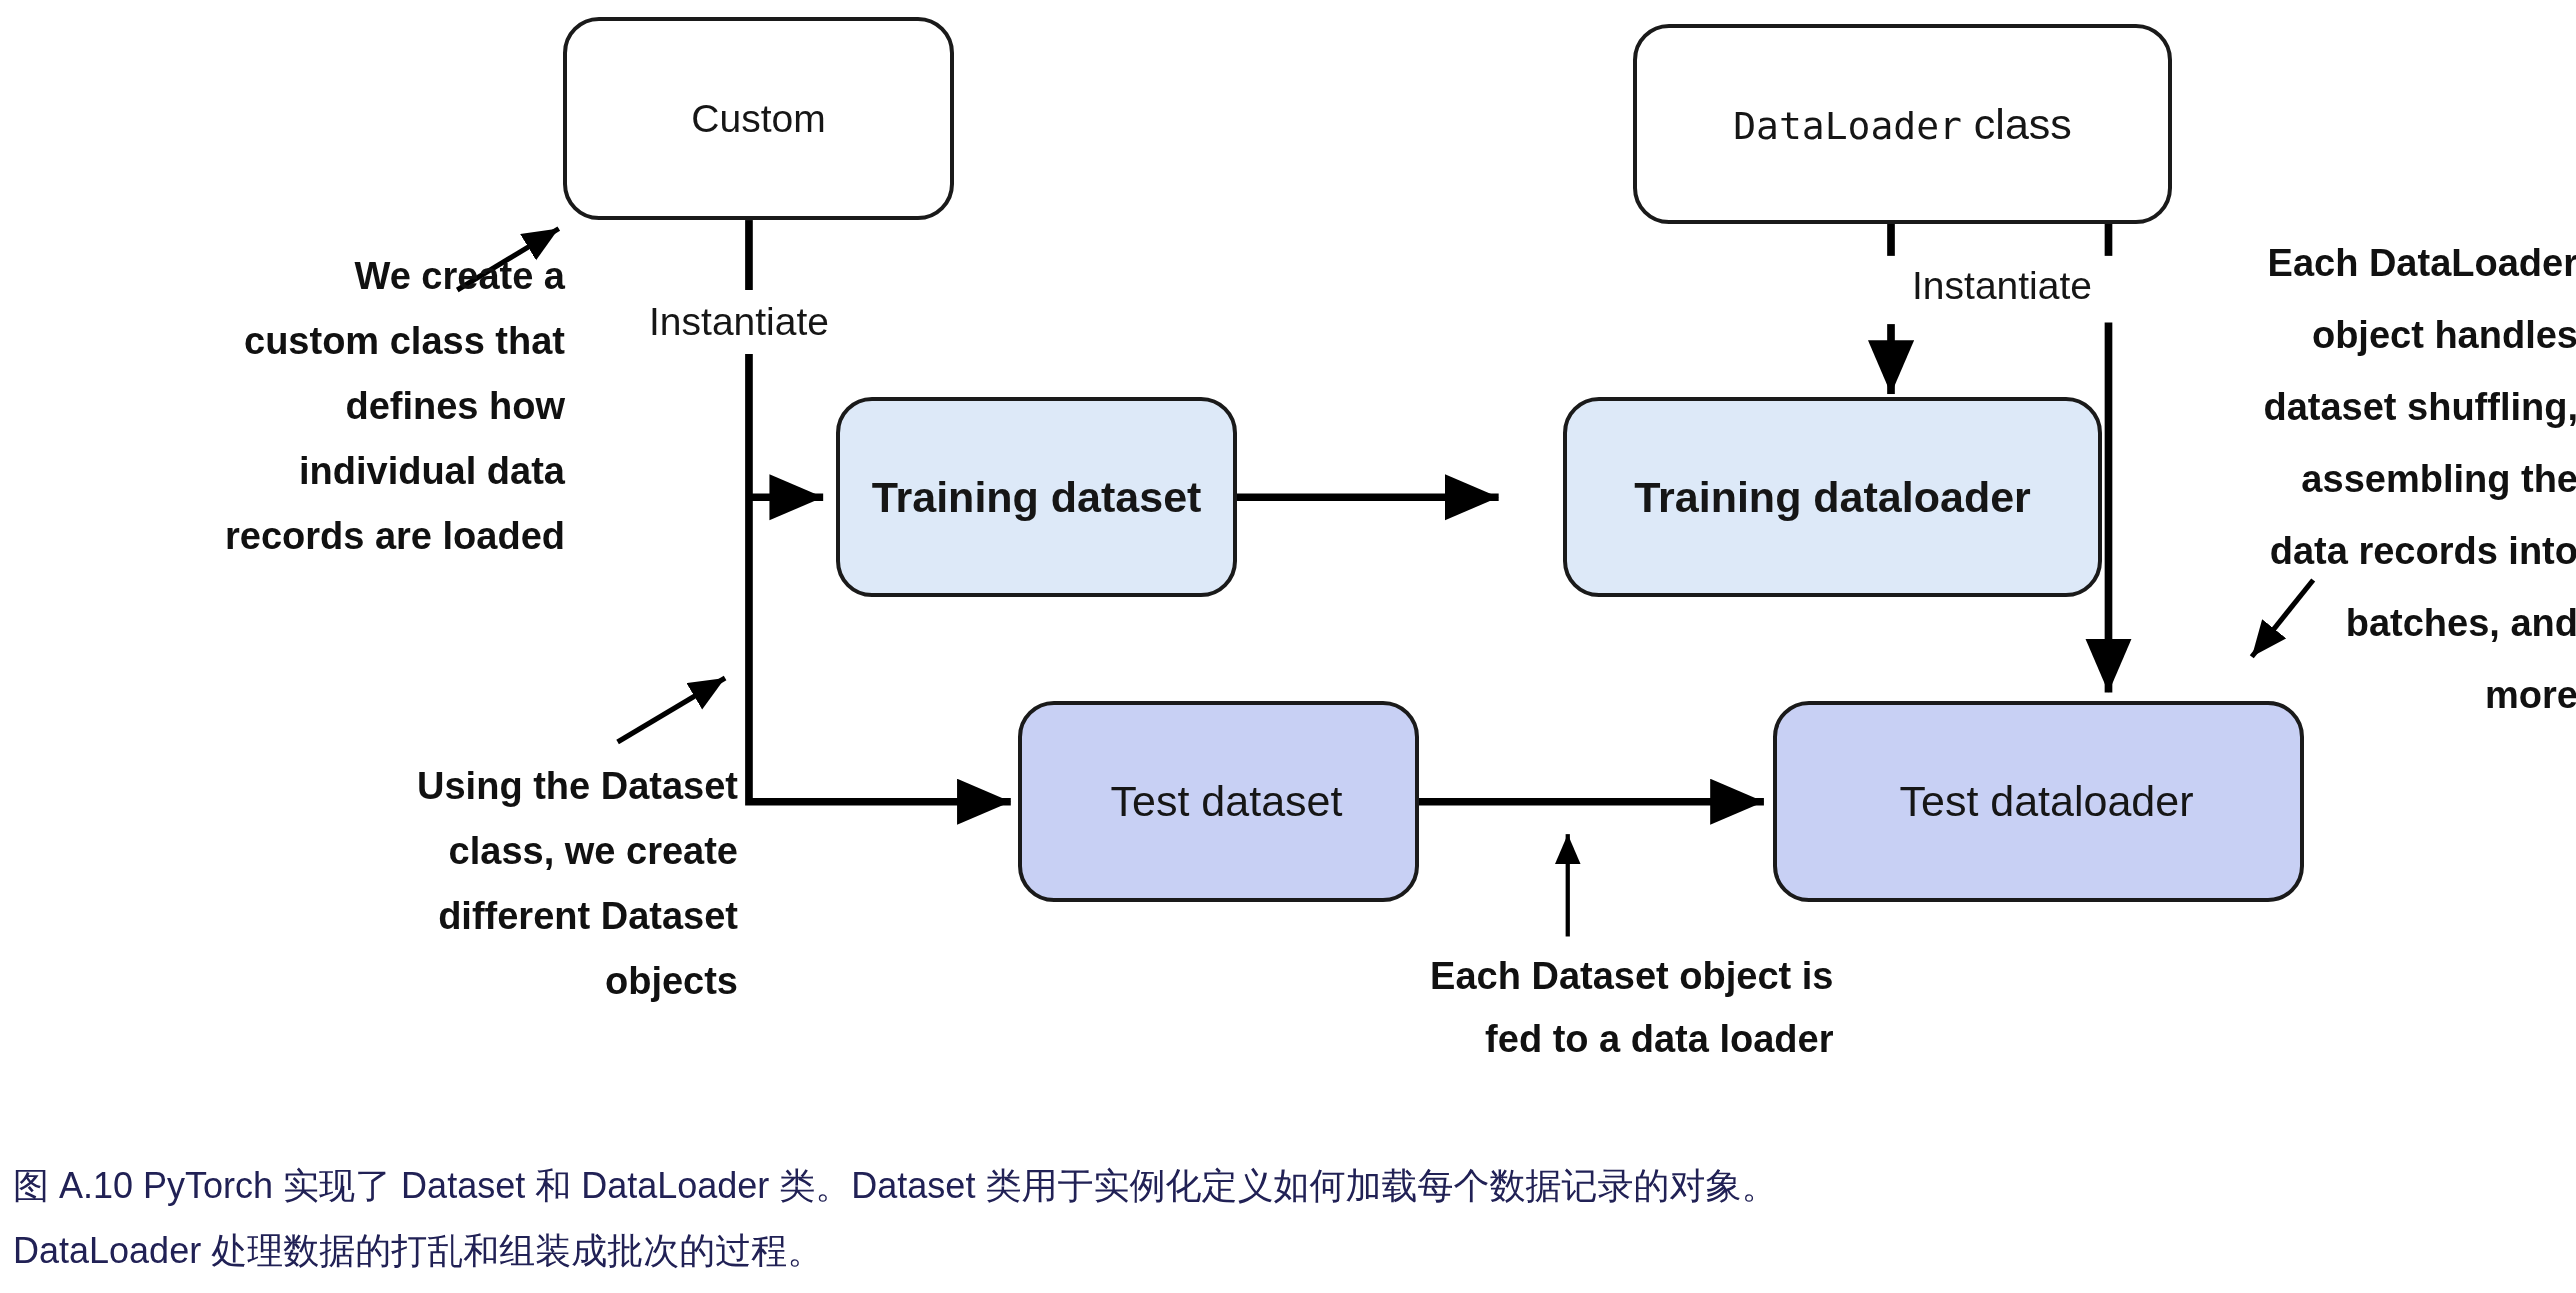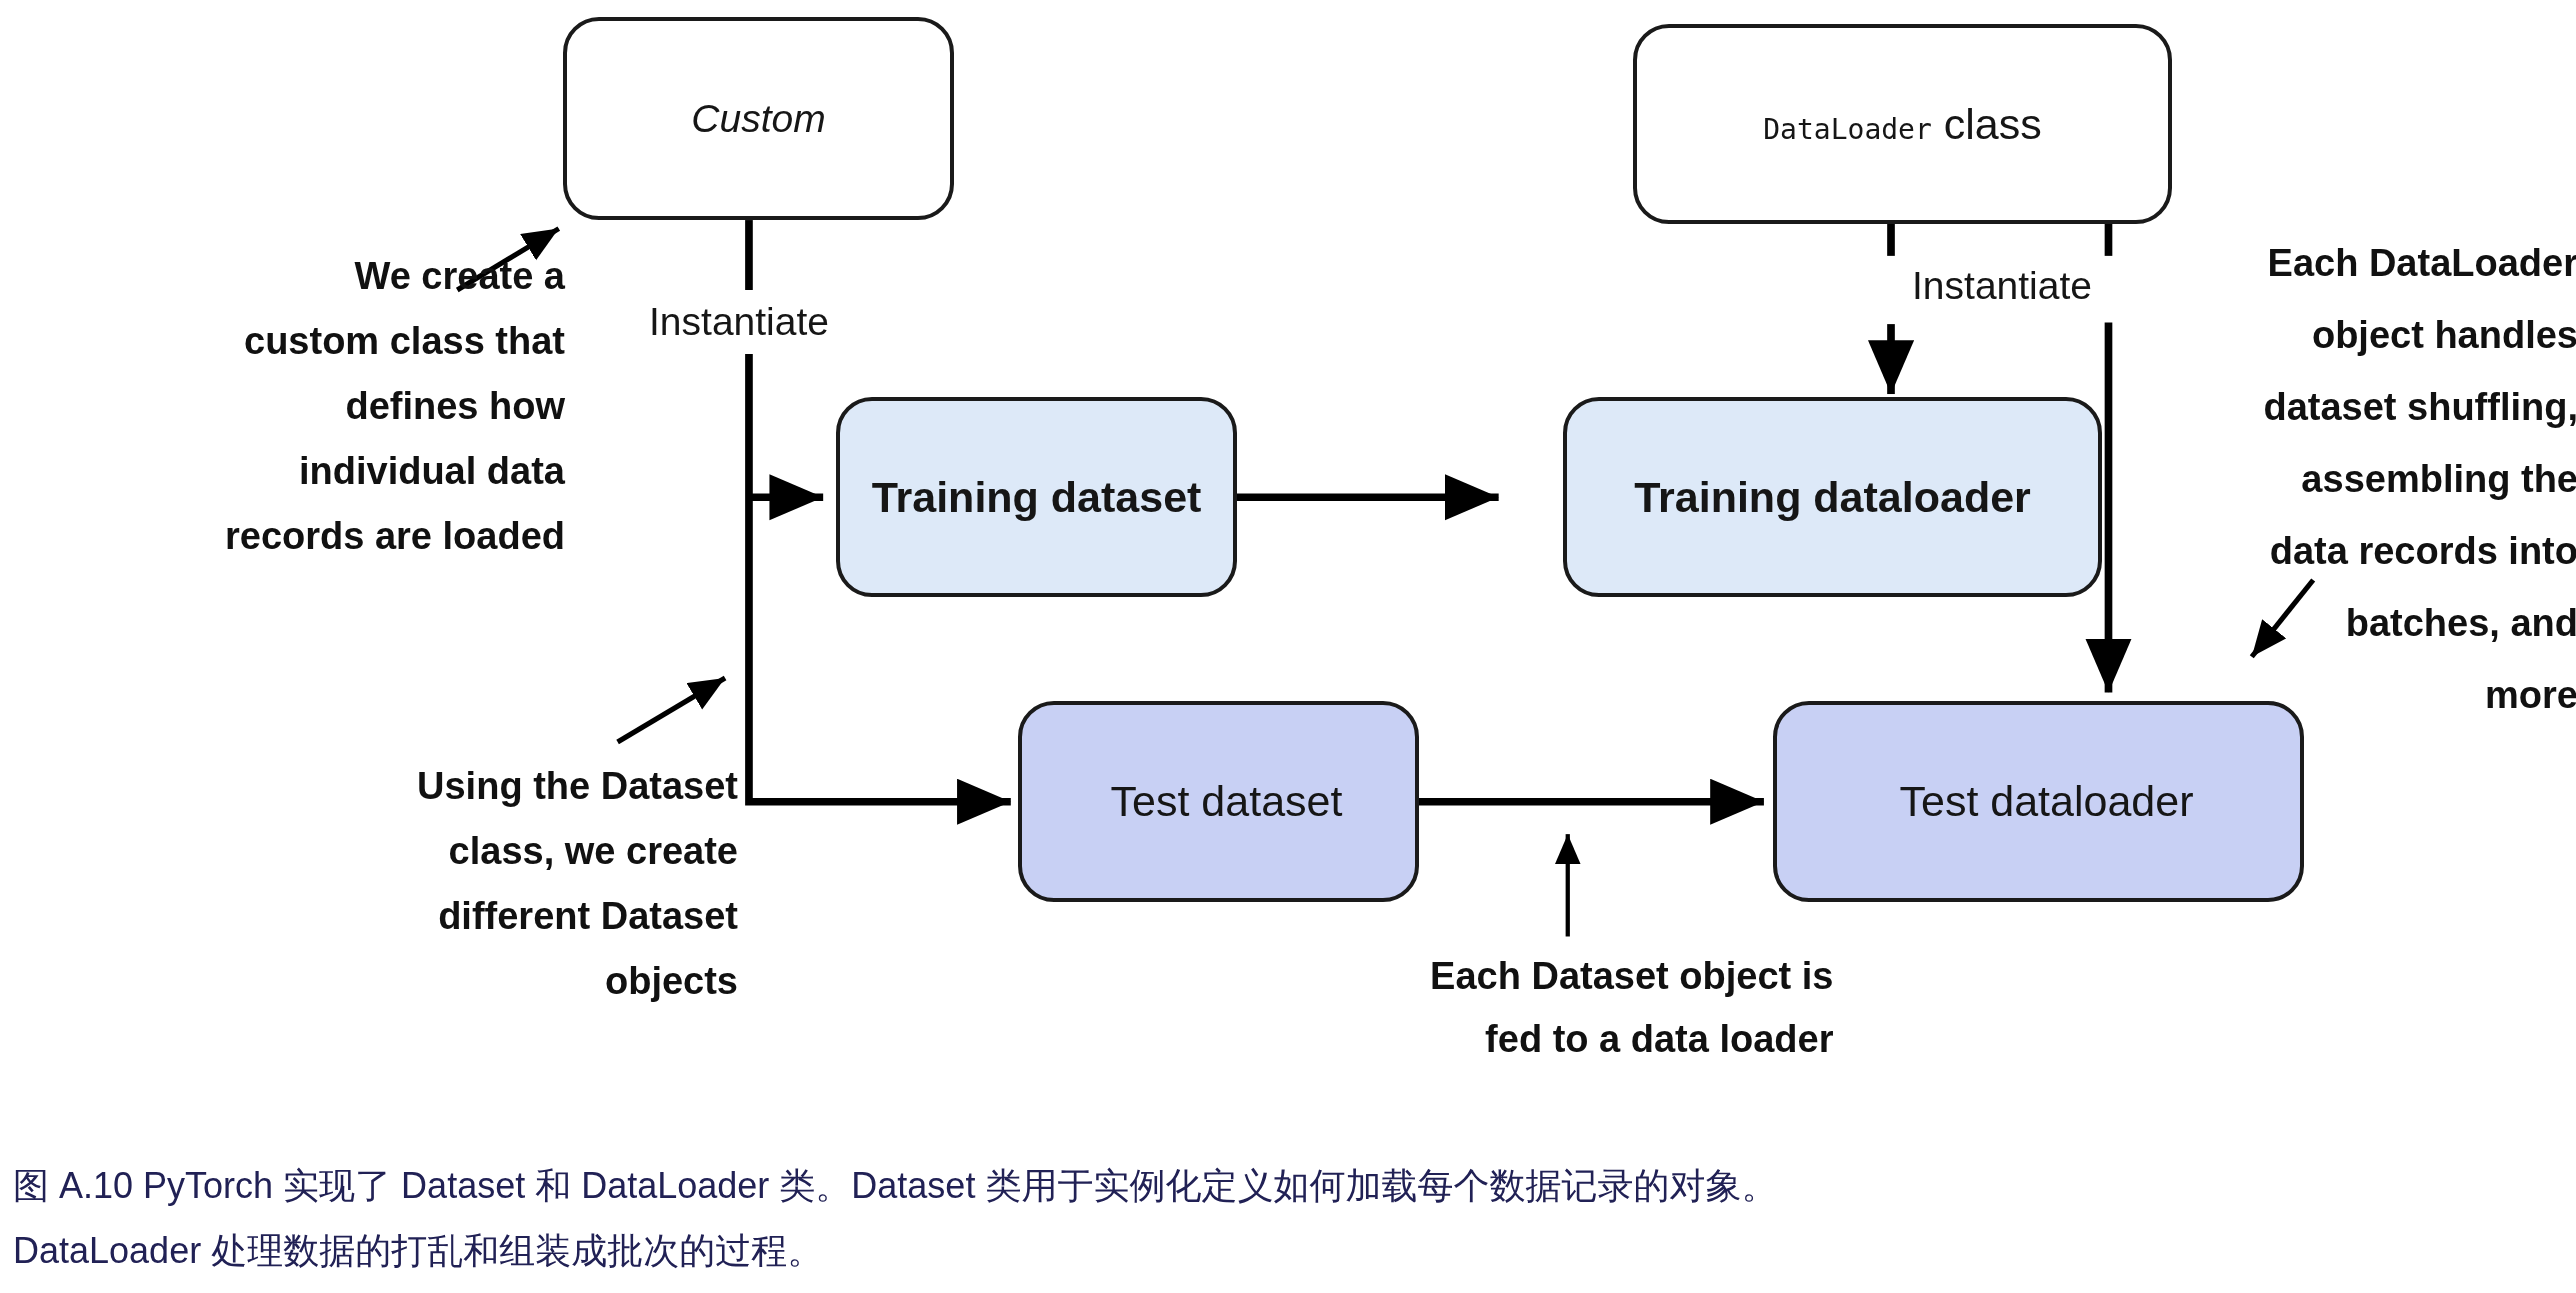--- a/index.html
+++ b/index.html
@@ -49,24 +49,24 @@
   .box.training { background: var(--training-box-bg, #dde9f8); font-weight: bold; }
   .box.test     { background: var(--test-box-bg, #c8d0f4); padding-left: 16px; }
 
   #box-custom          { left: 563px;  top: 17px;  width: 391px; height: 203px; }
   #box-dataloader      { left: 1633px; top: 24px;  width: 539px; height: 200px; }
   #box-train-dataset   { left: 836px;  top: 397px; width: 401px; height: 200px; }
   #box-train-loader    { left: 1563px; top: 397px; width: 539px; height: 200px; }
   #box-test-dataset    { left: 1018px; top: 701px; width: 401px; height: 201px; }
   #box-test-loader     { left: 1773px; top: 701px; width: 531px; height: 201px; }
 
-  .box .stack { line-height: 55px; font-size: 39px; font-style: italic; }
+  .box .stack { line-height: 55px; font-size: 39px; }
   .mono { font-family: "DejaVu Sans Mono", "Liberation Mono", monospace; }
   #box-dataloader .lbl { font-size: 43px; }
-  #box-dataloader .mono { font-size: 28px; }
+  #box-dataloader .mono { font-size: 38px; }
 
   .edge-label {
     position: absolute;
     transform: translate(-50%, -50%);
     font-size: 39px;
     color: #161616;
     white-space: nowrap;
   }
   #instantiate-left  { left: 739px;  top: 322px; }
   #instantiate-right { left: 2002px; top: 286px; }

